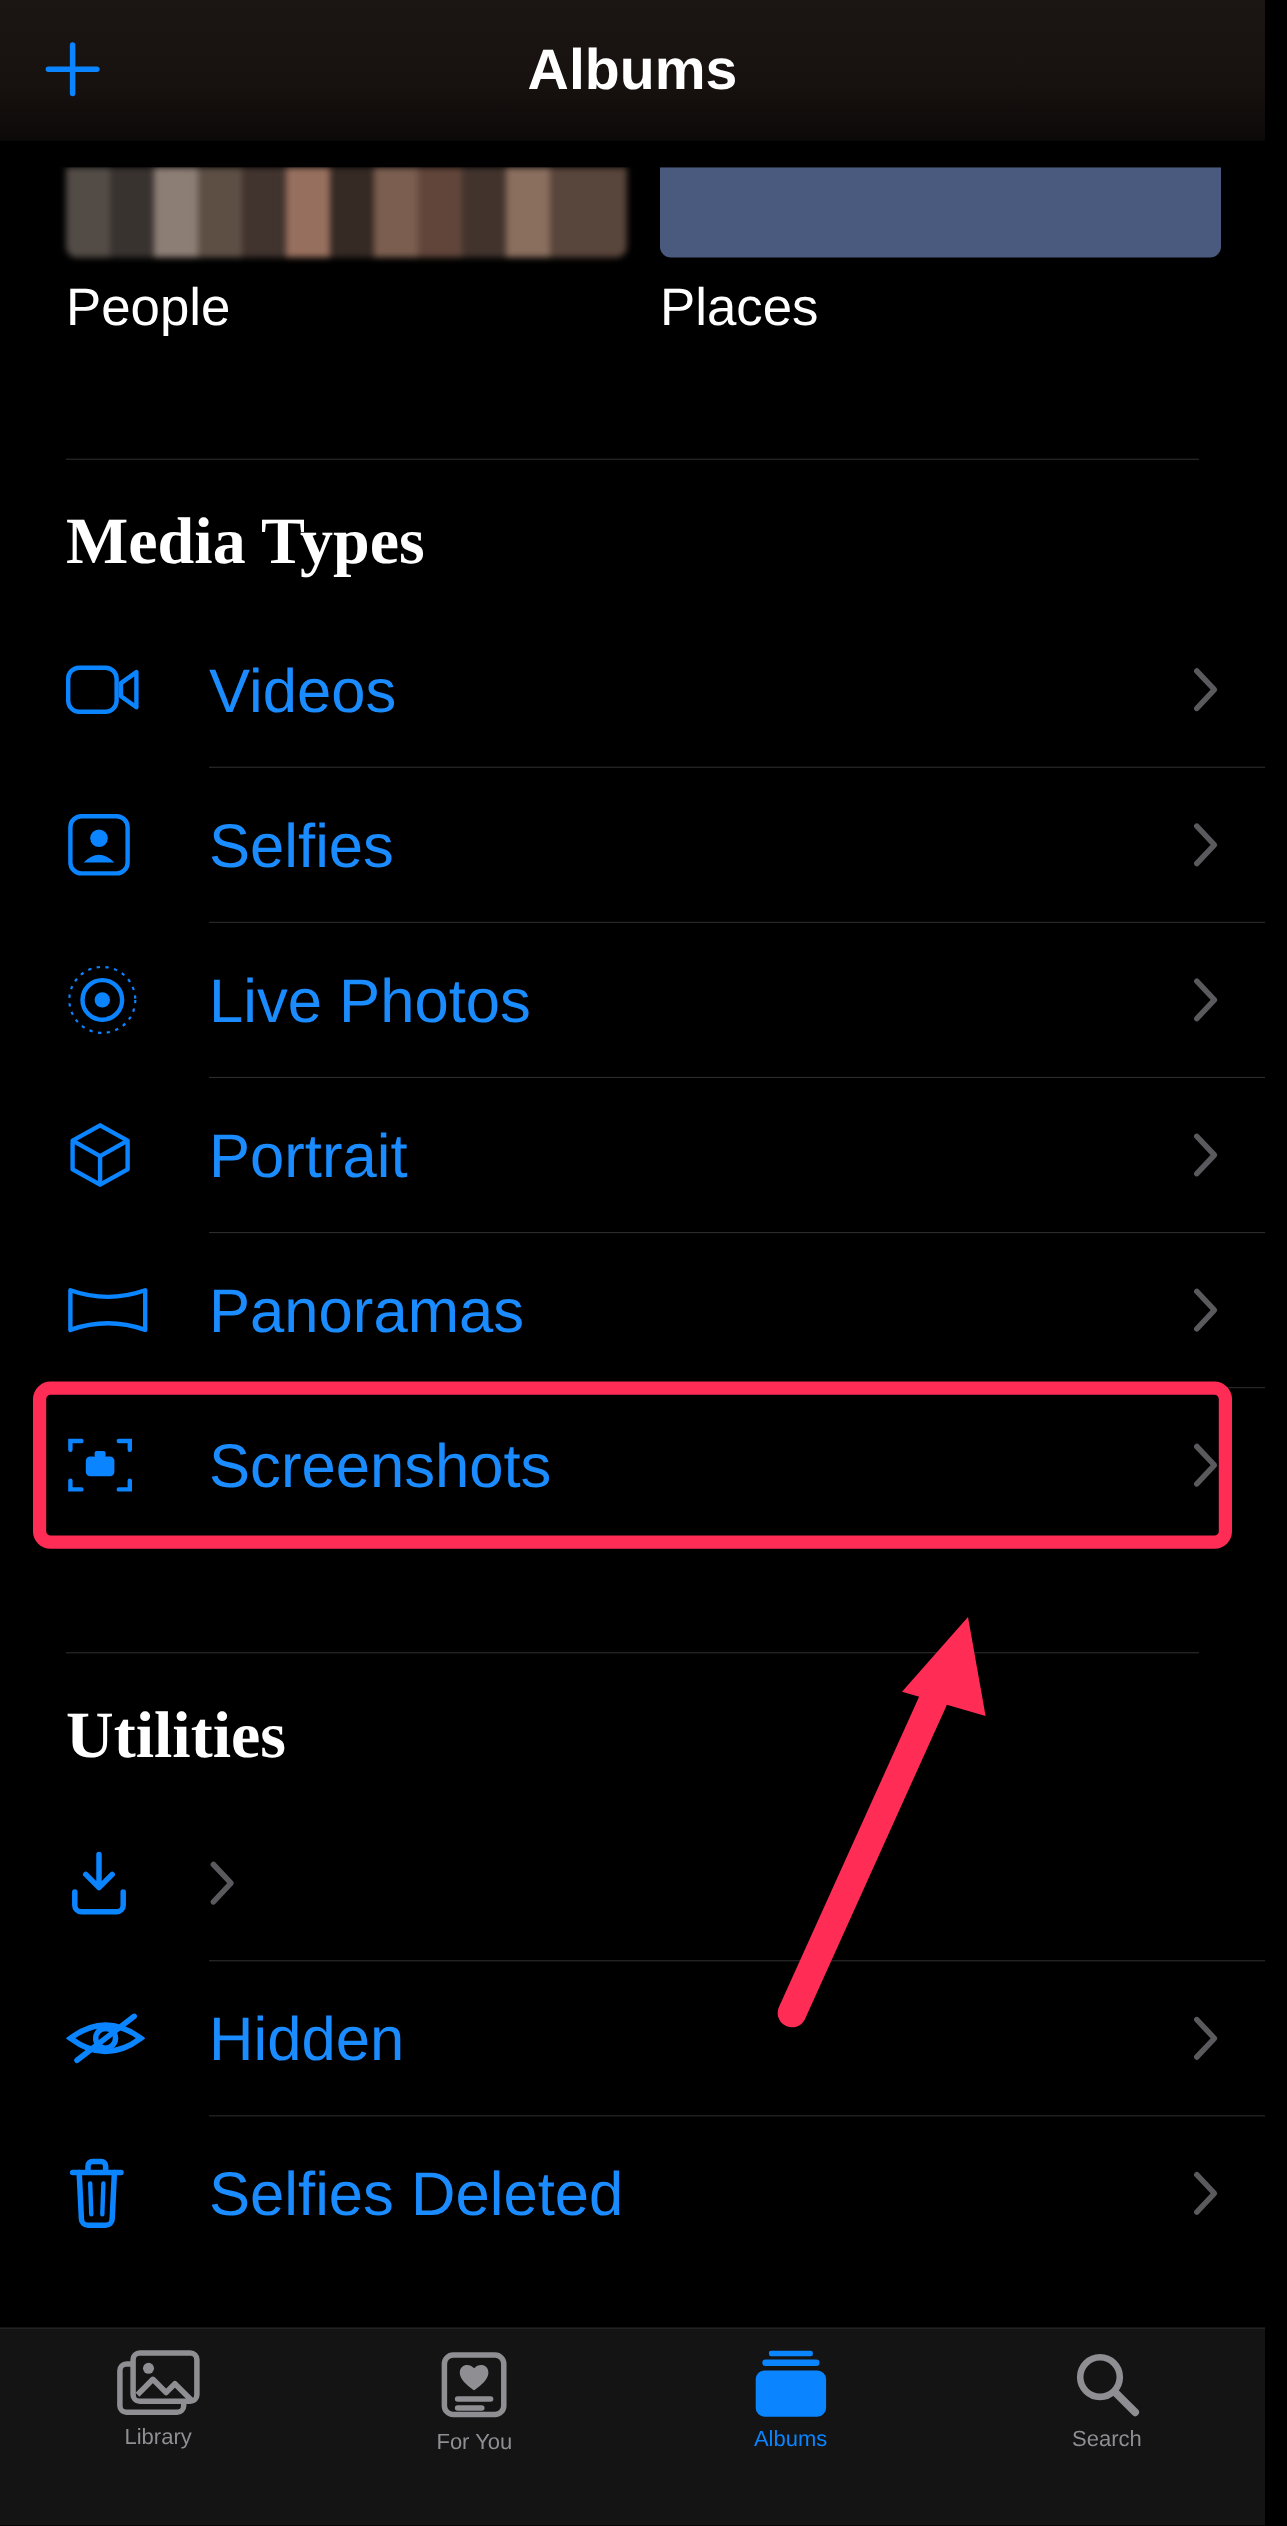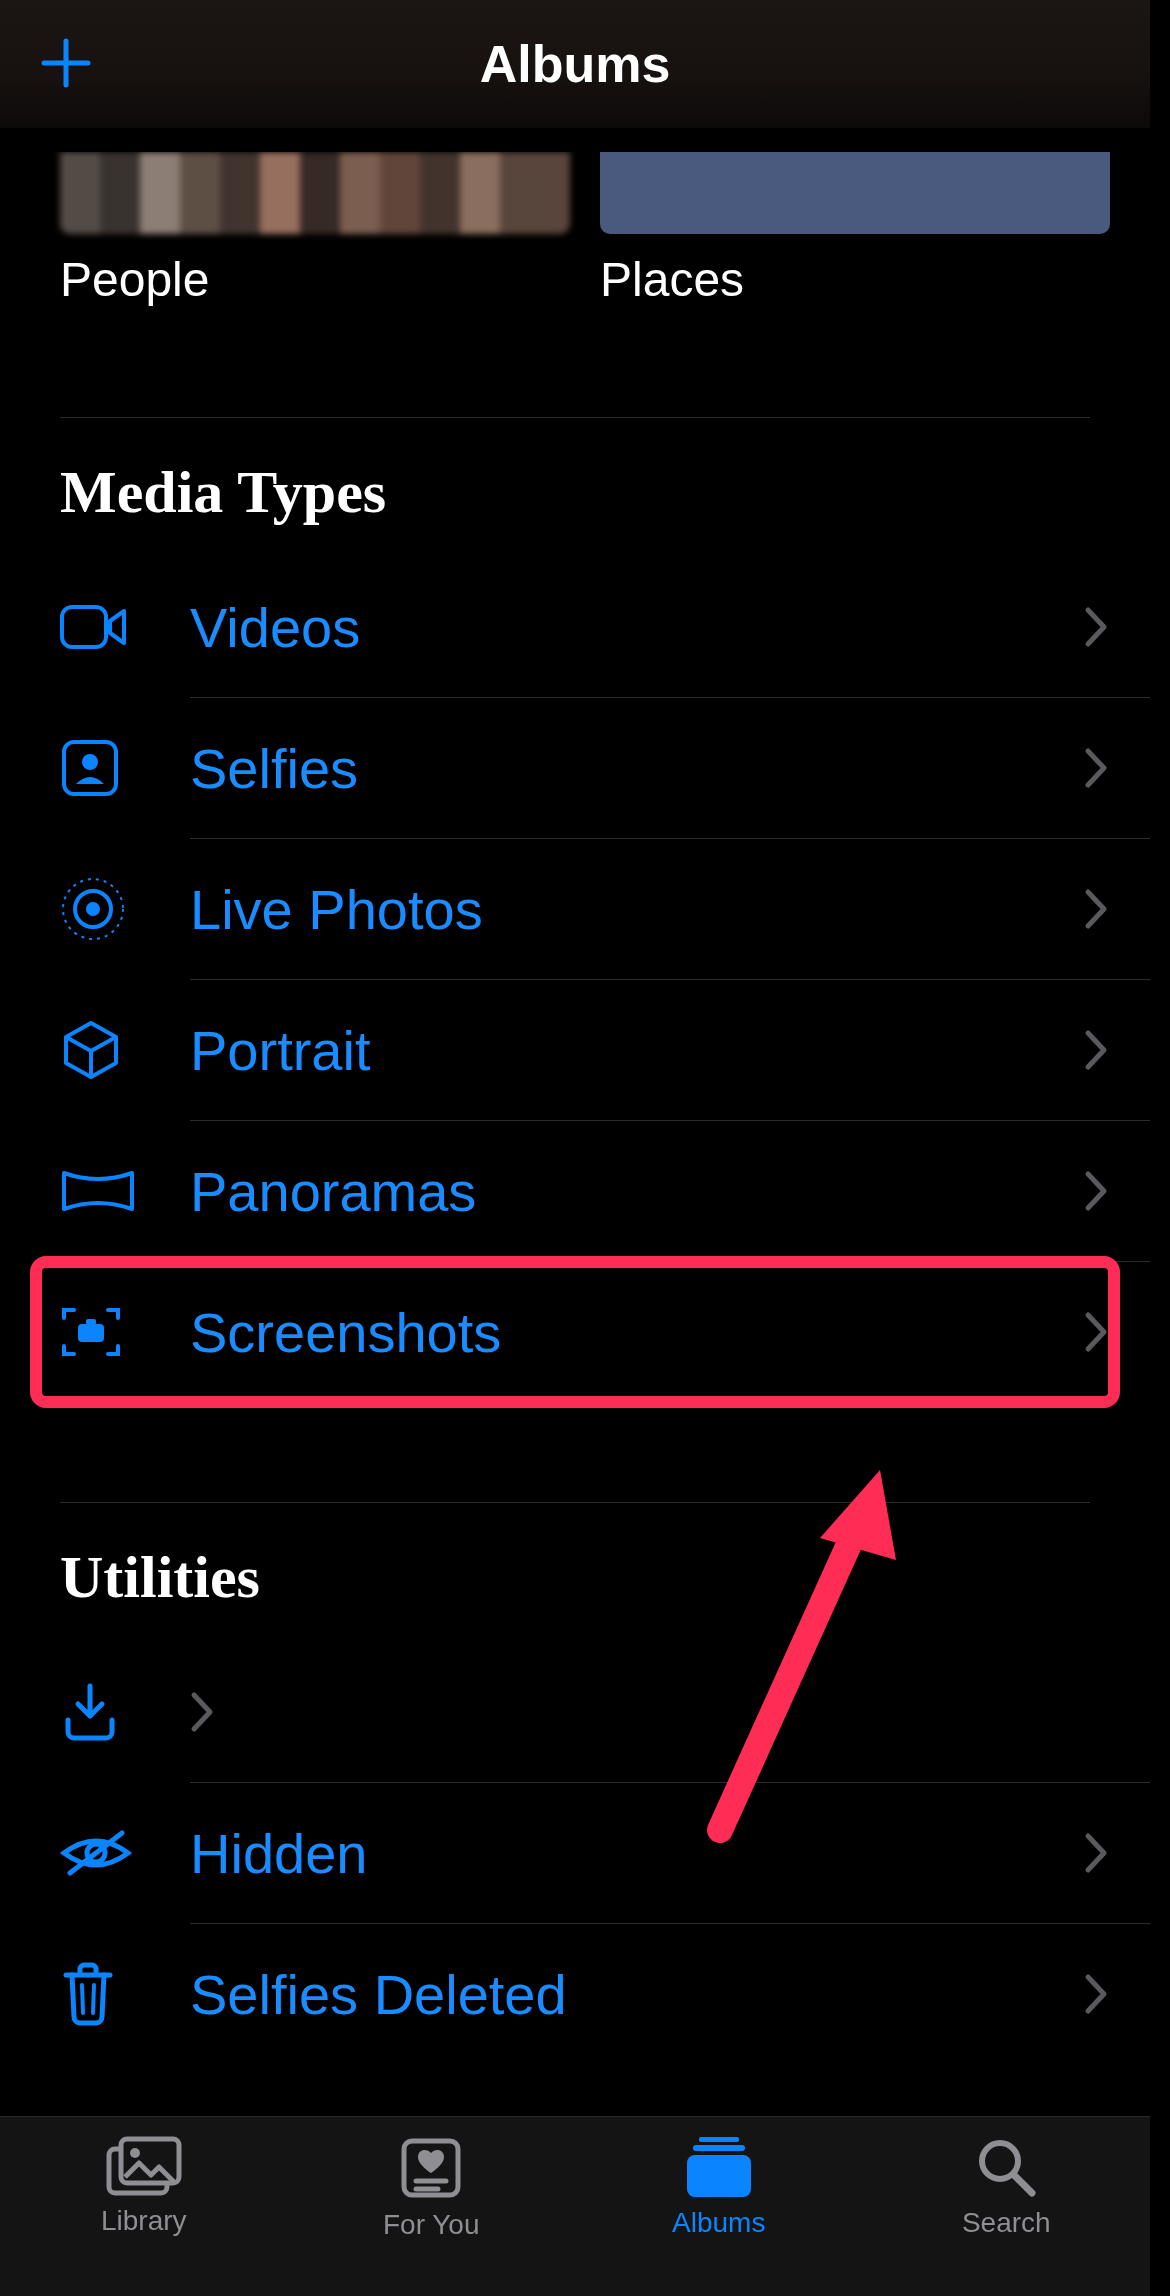--- a/index.html
+++ b/index.html
@@ -161,21 +161,21 @@
     border-top: 1px solid #2a2a2c;
   }
   .tab {
     flex: 1;
     display: flex;
     flex-direction: column;
     align-items: center;
     justify-content: flex-start;
     padding-top: 18px;
     color: var(--tab-inactive);
-    font-size: 28px;
+    font-size: 20px;
     gap: 8px;
   }
   .tab.active { color: var(--accent); }
   .tab .tab-label { font-weight: 500; }
 
   svg { display: block; }
 </style>
 </head>
 <body>
 

